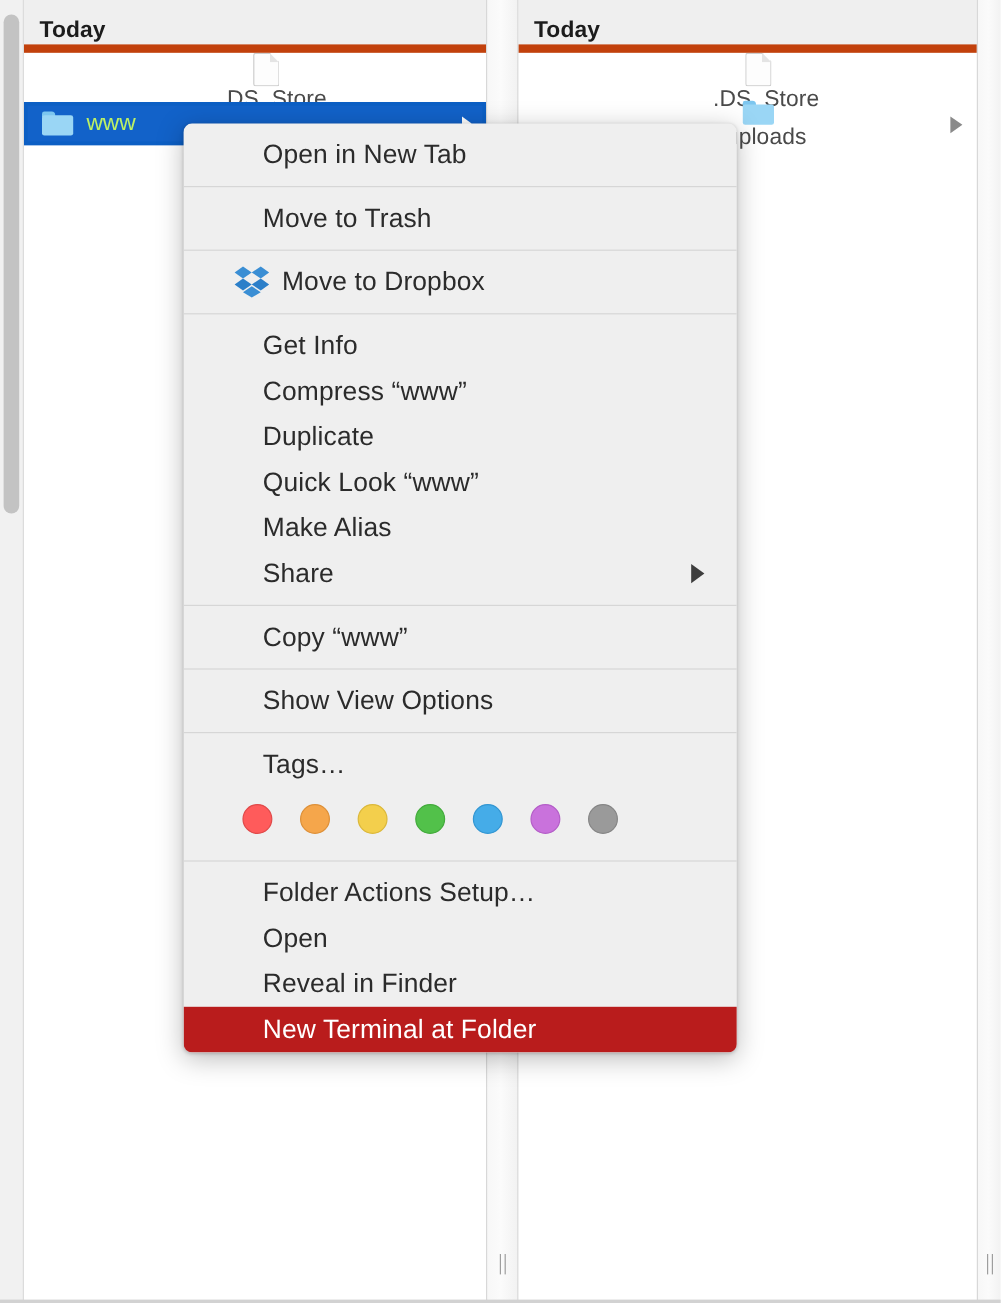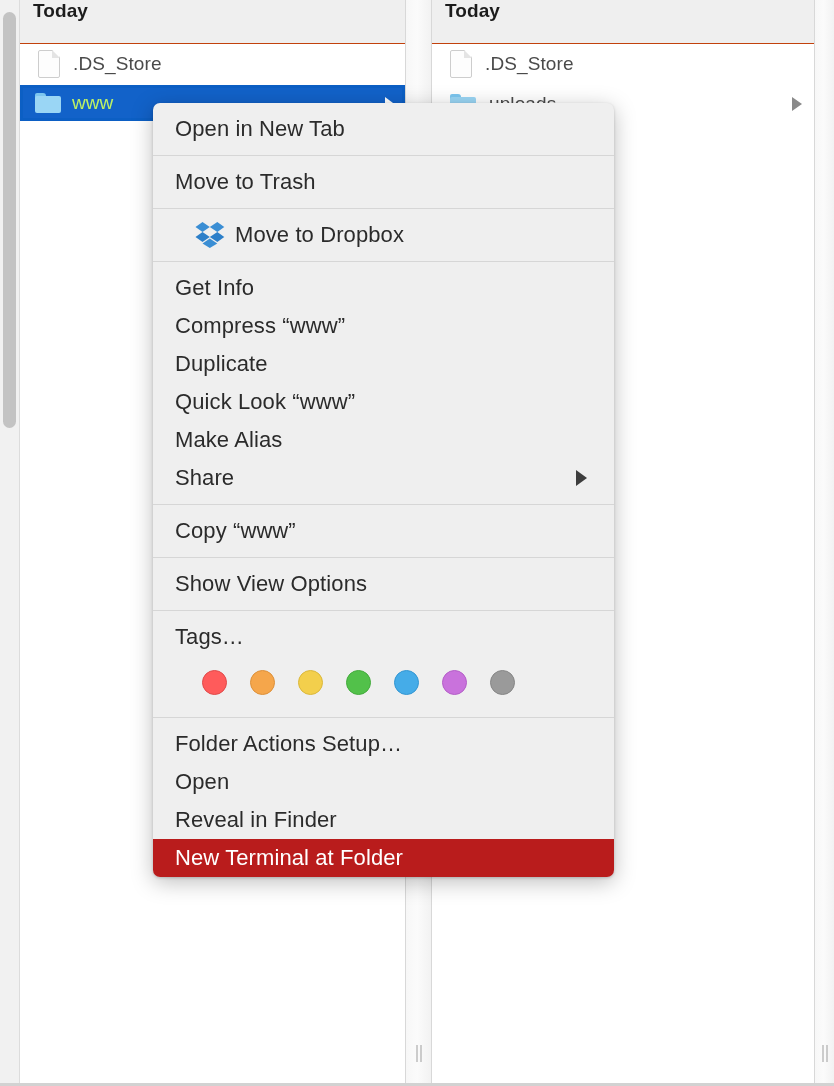--- a/index.html
+++ b/index.html
@@ -28,40 +28,41 @@
     top: 0;
     bottom: 0;
     background: #ffffff;
   }
   #column-left  { left: 20px;  width: 385px; }
   #column-right { left: 432px; width: 382px; }
 
   .col-header {
     height: 44px;
     background: #efefef;
-    border-bottom: 1px solid #c2410c;
-    box-sizing: border-box;
-    display: flex;
-    align-items: flex-start;
+    border-bottom: 7px solid #c2410c;
+    box-sizing: border-box;
+    display: flex;
+    align-items: flex-end;
     padding-left: 13px;
   }
   .col-header-label {
     font-size: 19px;
     font-weight: bold;
     color: #1c1c1c;
     letter-spacing: 0.1px;
   }
 
   .file-row {
     height: 40px;
     display: flex;
     align-items: center;
     padding-left: 18px;
     box-sizing: border-box;
     position: relative;
+    flex-direction: column;
   }
   .file-row .file-label {
     font-size: 19px;
     color: #4a4a4a;
     margin-left: 13px;
     letter-spacing: 0.1px;
     white-space: nowrap;
   }
 
   
@@ -224,21 +225,21 @@
   .menu-sep {
     height: 1px;
     background: #d6d6d6;
     margin: 0;
   }
 
   .menu-item {
     height: 38px;
     display: flex;
     align-items: center;
-    padding-left: 22px;
+    padding-left: 66px;
     position: relative;
     font-size: 22px;
     color: #2b2b2b;
     letter-spacing: 0.1px;
     white-space: nowrap;
   }
   .menu-item.selected {
     background: #b91c1c;
     color: #ffffff;
   }

